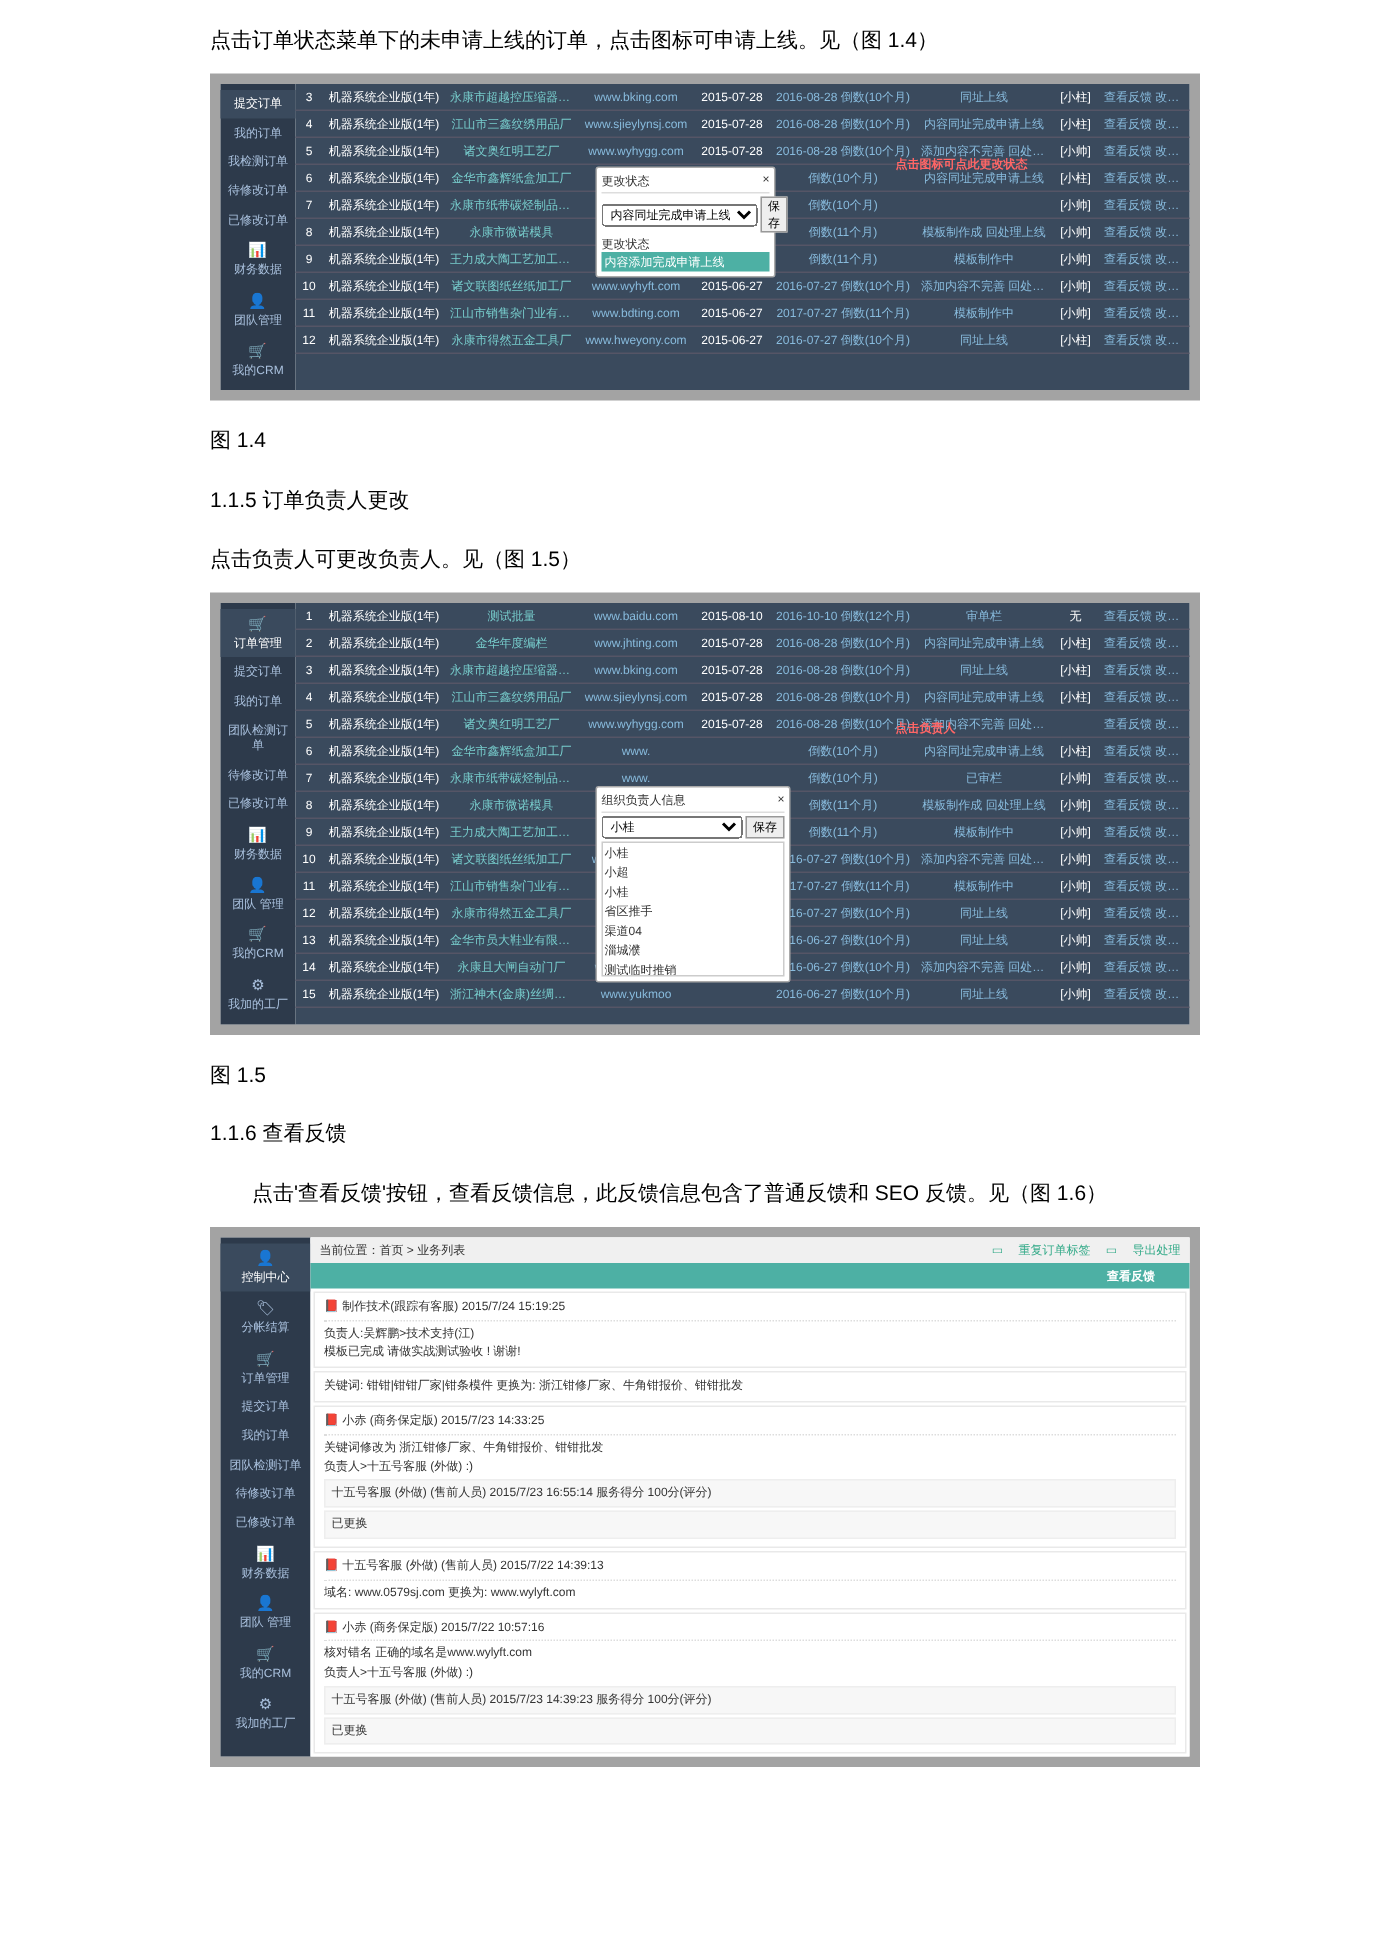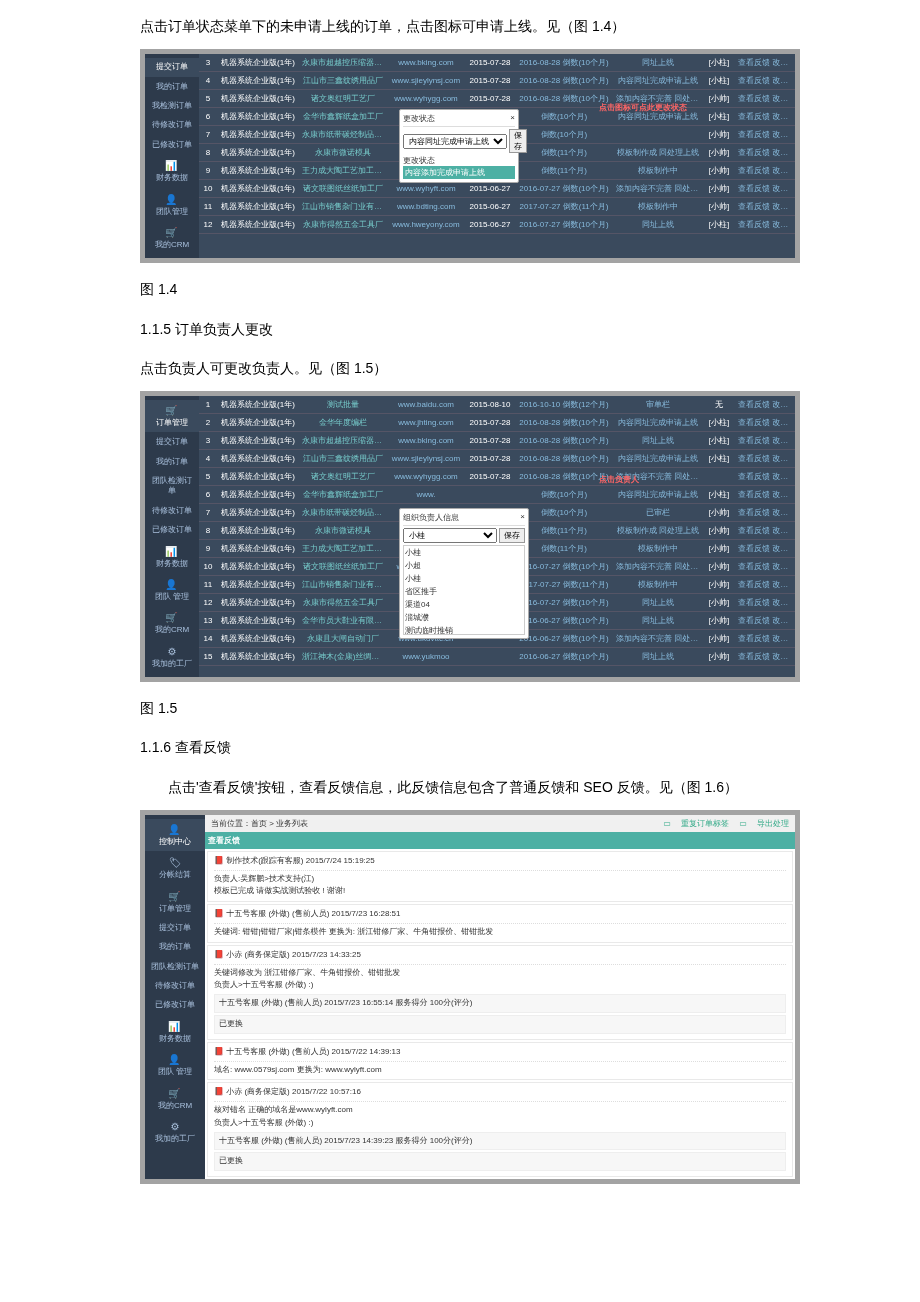--- a/index.html
+++ b/index.html
@@ -1,36 +1,36 @@
 <!DOCTYPE html>
 <html><head>
   <meta charset="utf-8">
   <style>
     * { box-sizing: border-box; margin: 0; padding: 0; }
     body { font-family: "Microsoft YaHei", SimSun, Arial, sans-serif; width: 920px; background: #fff; color: #000; font-size: 14px; padding: 0 0 40px 0;}
     .doc-text { margin: 14px 0 10px 140px; line-height: 1.8; }
     .doc-text-indent { margin: 14px 140px 10px 140px; text-indent: 2em; line-height: 1.8; }
-    .screenshot { margin: 8px 0 8px 140px; width: 660px; border: 5px solid #a3a3a3; display:flex; font-size:8px; color:#fff; }
+    .screenshot { margin: 8px 0 8px 140px; width: 660px; border: 7px solid #a3a3a3; display:flex; font-size:8px; color:#fff; }
     .sidebar { width:60px; background:#2d3a4b; padding:4px 0; display:flex; flex-direction:column; gap:1px;}
     .sidebar .sec { color:#a9c0dd; padding:4px 4px; line-height:1.3; text-align:center;}
     .sidebar .sec.act { background:#3a4a5d; color:#fff;}
     .sidebar .ico { font-size:10px; display:block; margin-bottom:1px;}
     .maintbl { flex:1; background:#3a4a5d;}
     .tblrow { display:flex; align-items:center; border-bottom:1px solid #556; height:18px; position:relative;}
     .tblrow .c { padding:0 3px; text-align:center; overflow:hidden; white-space:nowrap; text-overflow:ellipsis;}
     .c-idx{width:18px;} .c-a{width:82px;} .c-b{width:88px; color:#7cc;} .c-c{width:78px; color:#8bd;} .c-d{width:50px;} .c-e{width:98px; color:#8bd;} .c-f{width:90px; color:#8bd;} .c-g{width:32px;} .c-h{width:60px; color:#8bd;}
     .popup { position:absolute; background:#fff; color:#333; border:1px solid #aaa; z-index:5; padding:3px; font-size:8px; border-radius:2px;}
     .popup .hdr{ display:flex; justify-content:space-between; border-bottom:1px solid #ddd; padding-bottom:2px; margin-bottom:2px;}
     .popup select, .popup .optlist div { font-size:8px; padding:1px;}
     .btn-sv { background:#eee; border:1px solid #999; padding:0 4px; font-size:8px; }
     .redtxt{ color:#ff6666; font-weight:bold;}
     .feedback-wrap{ flex:1; background:#fff; color:#333; font-size:8px;}
     .crumb{ background:#f0f0f0; padding:3px 6px; display:flex; justify-content:space-between;}
     .crumb .rlinks span{ color:#3a8; margin-left:8px;}
-    .teal{ background:#4db0a4; color:#fff; padding:3px 3px; font-weight:bold;}
+    .teal{ background:#4db0a4; color:#fff; padding:3px 23px; font-weight:bold;text-align:right;}
     .fdblock{ border:1px solid #e9e9e9; margin:2px; padding:3px 6px; line-height:1.6;}
     .fdblock .h { border-bottom:1px dotted #ddd; padding-bottom:2px; margin-bottom:2px;}
     .fdblock .sub{ background:#f7f7f7; border:1px solid #eee; padding:2px 4px; margin:2px 0;}
     .book{ color:#d99;}
   </style>
 </head>
 <body>
 
 <p class="doc-text"><span>点击订单状态菜单下的未申请上线的订单，点击图标可申请上线。见（图 1.4）</span></p>
 
@@ -348,21 +348,21 @@
         <span class="c c-idx">15</span>
         <span class="c c-a">机器系统企业版(1年)</span>
         <span class="c c-b">浙江神木(金康)丝绸有限公司</span>
         <span class="c c-c">www.yukmoo</span>
         <span class="c c-d"></span>
         <span class="c c-e">2016-06-27 倒数(10个月)</span>
         <span class="c c-f">同址上线</span>
         <span class="c c-g">[小帅]</span>
         <span class="c c-h">查看反馈  改价 编辑</span>
       </div>
-      <div class="popup" style="left: 200px; top: 112px; width: 130px;">
+      <div class="popup" style="left: 200px; top: 122px; width: 130px;">
         <div class="hdr">
           <span>组织负责人信息</span>
           <span>×</span>
         </div>
         <div style="display:flex;gap:2px;">
           <select style="flex:1;"><option>小桂</option></select>
           <button class="btn-sv">保存</button>
         </div>
         <div class="optlist" style="border:1px solid #ccc;margin-top:2px;max-height:90px;overflow:hidden;">
           <div>小桂</div>
@@ -407,21 +407,20 @@
     </div>
     <div class="teal"><span>查看反馈</span></div>
 
     <div class="fdblock">
       <div class="h"><span class="book">📕</span> <span>制作技术(跟踪有客服) 2015/7/24 15:19:25</span></div>
       <div>负责人:吴辉鹏&gt;技术支持(江)</div>
       <div>模板已完成 请做实战测试验收 ! 谢谢!</div>
     </div>
 
     <div class="fdblock">
-      <div class="h"><span class="book">📕</span> <span>十五号客服 (外做) (售前人员) 2015/7/23 16:28:51</span></div>
       <div>关键词: 钳钳|钳钳厂家|钳条模件 更换为: 浙江钳修厂家、牛角钳报价、钳钳批发</div>
     </div>
 
     <div class="fdblock">
       <div class="h"><span class="book">📕</span> <span>小赤 (商务保定版) 2015/7/23 14:33:25</span></div>
       <div>关键词修改为 浙江钳修厂家、牛角钳报价、钳钳批发</div>
       <div>负责人&gt;十五号客服 (外做)  :)</div>
       <div class="sub"><span>十五号客服 (外做) (售前人员) 2015/7/23 16:55:14    服务得分 100分(评分)</span></div>
       <div class="sub"><span>已更换</span></div>
     </div>

